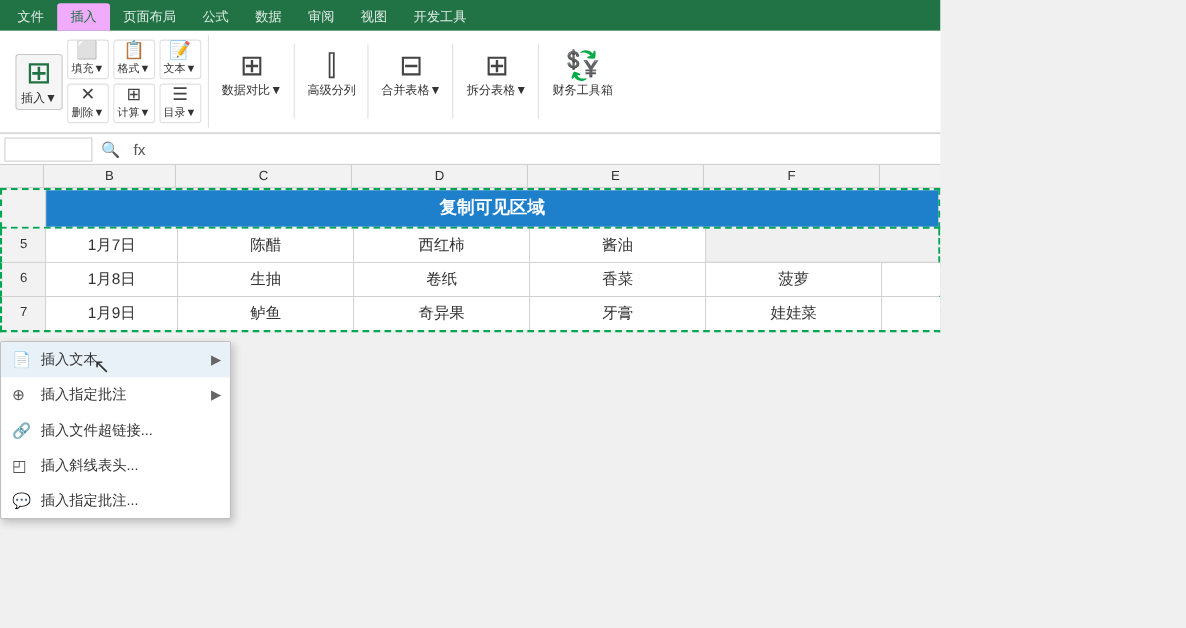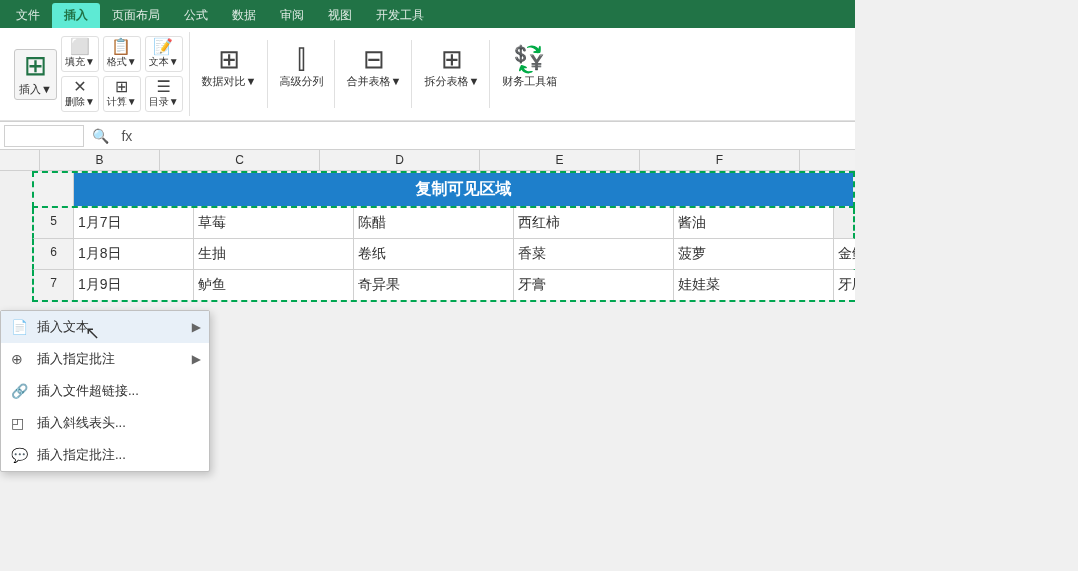--- a/index.html
+++ b/index.html
@@ -19,23 +19,23 @@
     }
     .ribbon-tab {
       padding: 4px 12px;
       font-size: 12px;
       color: rgba(255,255,255,0.85);
       cursor: pointer;
       border-radius: 3px 3px 0 0;
       background: transparent;
     }
     .ribbon-tab.active {
-      background: #5eead4;
+      background: #f0abfc;
       color: #217346;
-      font-weight: bold;
+      font-weight: normal;
     }
     .ribbon-content {
       background: #ffffff;
       padding: 4px 8px;
       display: flex;
       align-items: center;
       gap: 2px;
       min-height: 78px;
       border-bottom: 1px solid #e0e0e0;
     }
@@ -113,33 +113,33 @@
       text-align: center;
       font-size: 12px;
       color: #333;
       border-right: 1px solid #d0d0d0;
       padding: 3px 0;
       font-weight: normal;
     }
     .grid-row {
       display: flex;
       border-bottom: 1px solid #d0d0d0;
-      margin-left: 32px;
     }
     .row-num {
       width: 40px;
       min-width: 40px;
       background: #f2f2f2;
       border-right: 1px solid #d0d0d0;
       text-align: center;
       font-size: 12px;
       color: #333;
       padding: 6px 0;
     }
     .cell {
+      text-align: center;
       font-size: 14px;
       color: #333;
       padding: 6px 4px;
       border-right: 1px solid #d0d0d0;
       background: #ffffff;
     }
     .cell.merged-header {
       background: #1e7fcb;
       color: white;
       font-weight: bold;
@@ -350,21 +350,20 @@
     <div class="grid-row" style="border: 2px dashed #00a651;">
       <div class="row-num w-a"></div>
       <div class="cell merged-header" style="width:840px; flex:1; border: none;">
         复制可见区域
       </div>
     </div>
 
     <div class="grid-row" style="border-left: 2px dashed #00a651; border-right: 2px dashed #00a651;">
       <div class="row-num w-a">5</div>
       <div class="cell w-b">1月7日</div>
-      <div class="cell w-c">草莓</div>
       <div class="cell w-d">陈醋</div>
       <div class="cell w-e">西红柿</div>
       <div class="cell w-g">酱油</div>
     </div>
 
     <div class="grid-row" style="border-left: 2px dashed #00a651; border-right: 2px dashed #00a651;">
       <div class="row-num w-a">6</div>
       <div class="cell w-b">1月8日</div>
       <div class="cell w-c">生抽</div>
       <div class="cell w-d">卷纸</div>

